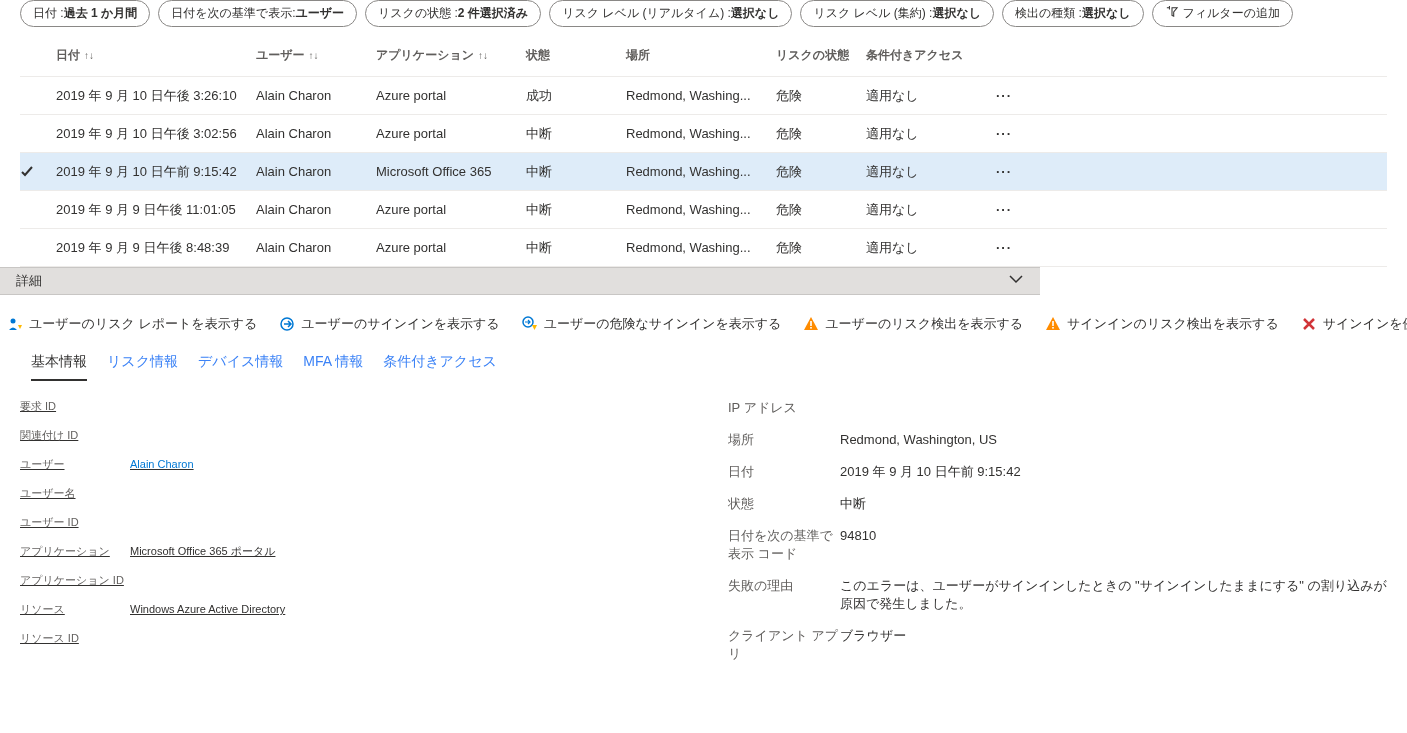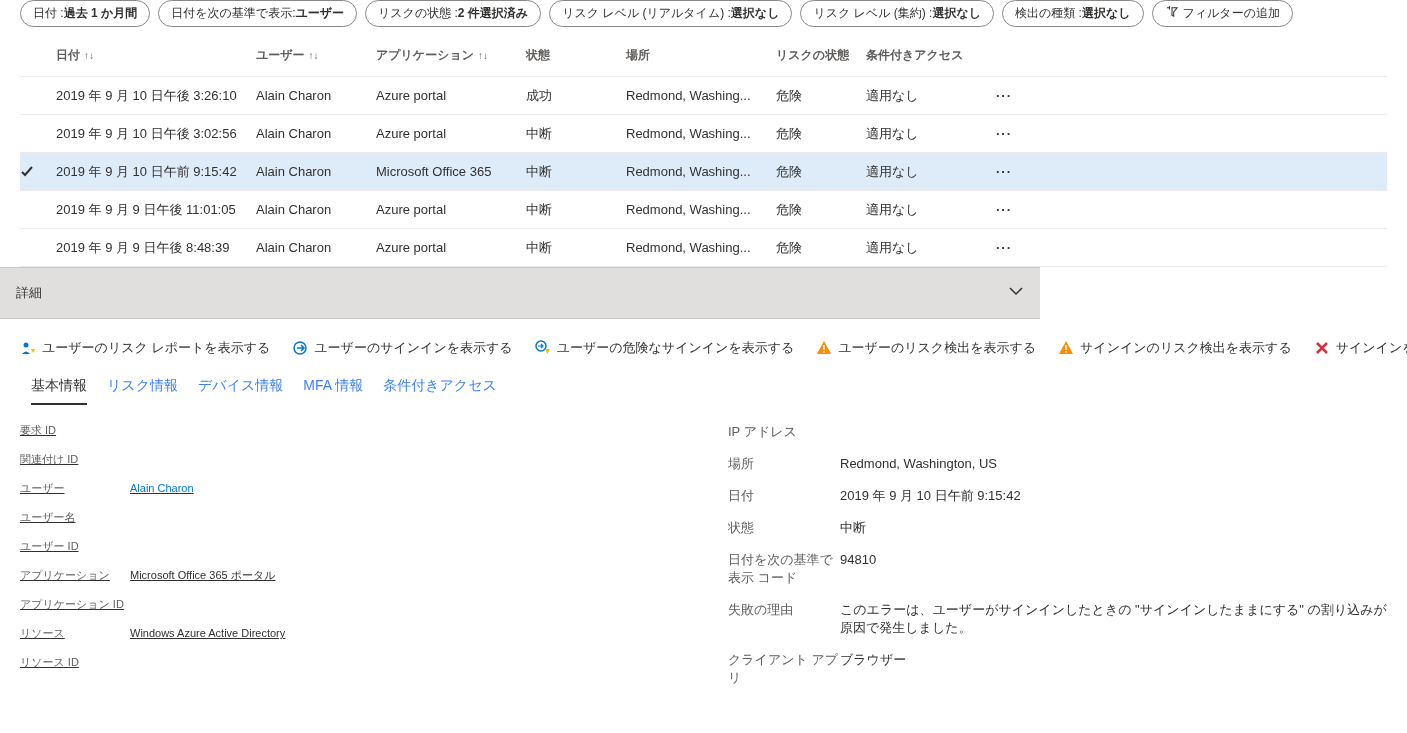--- a/index.html
+++ b/index.html
@@ -15,24 +15,24 @@
   .table-header { height: 42px; font-size: 12px; color: #605e5c; font-weight: 600; }
   .table-header .cell { display: flex; align-items: center; gap: 4px; }
   .sort-arrow { font-size: 10px; color: #605e5c; }
   .table-body { max-height: 200px; overflow: hidden; }
   .table-row { height: 38px; font-size: 13px; }
   .table-row.selected { background: #deecf9; }
   .check { width: 14px; height: 14px; display: flex; align-items: center; justify-content: center; color: #323130; }
   .ellipsis { overflow: hidden; text-overflow: ellipsis; white-space: nowrap; }
   .more { font-weight: bold; letter-spacing: 1px; cursor: pointer; }
   
-  .details-bar { background: #e1dfdd; border-top: 1px solid #c8c6c4; border-bottom: 1px solid #c8c6c4; height: 52px; display: flex; align-items: center; justify-content: space-between; padding: 0 16px; margin-top: 0; width: 1040px; }
+  .details-bar { background: #e1dfdd; border-top: 1px solid #c8c6c4; border-bottom: 1px solid #c8c6c4; height: 28px; display: flex; align-items: center; justify-content: space-between; padding: 0 16px; margin-top: 0; width: 1040px; }
   .details-bar .chev { font-size: 16px; cursor: pointer; }
   
-  .actions { padding: 20px 20px 0 20px; display: flex; gap: 22px; font-size: 13px; flex-wrap: nowrap; overflow: hidden; }
+  .actions { padding: 20px 20px 0 7px; display: flex; gap: 22px; font-size: 13px; flex-wrap: nowrap; overflow: hidden; }
   .action-btn { display: flex; align-items: center; gap: 6px; cursor: pointer; white-space: nowrap; }
   .icon-sm { width: 16px; height: 16px; display: inline-flex; align-items: center; justify-content: center; }
   
   .tabs { padding: 14px 20px 0 31px; display: flex; gap: 20px; border-bottom: none; }
   .tab { padding: 6px 0 8px 0; font-size: 14px; cursor: pointer; color: #3b82f6; }
   .tab.active { color: #323130; border-bottom: 2px solid #323130; }
   
   .details-grid { display: grid; grid-template-columns: 670px 1fr; padding: 18px 20px; column-gap: 20px; }
   .kv-col { display: flex; flex-direction: column; gap: 14px; }
   .kv { display: grid; grid-template-columns: 110px 1fr; font-size: 11px; align-items: baseline; text-decoration: underline; }

